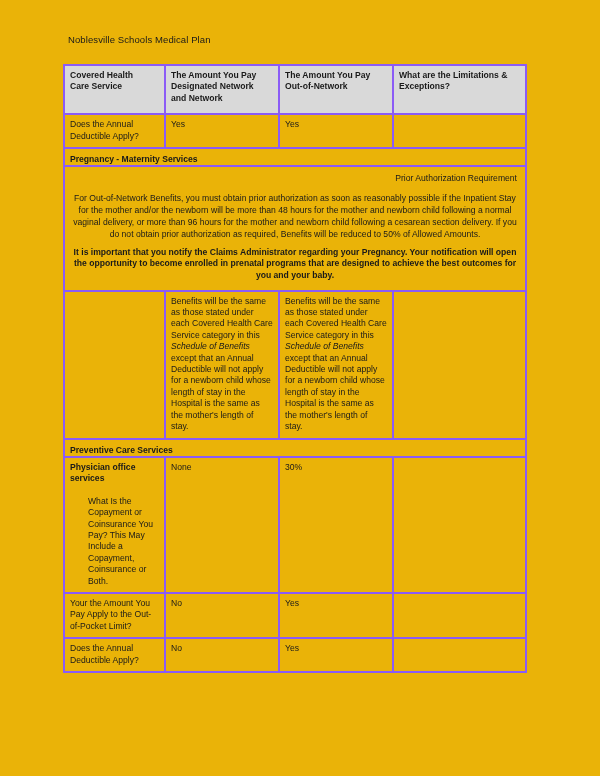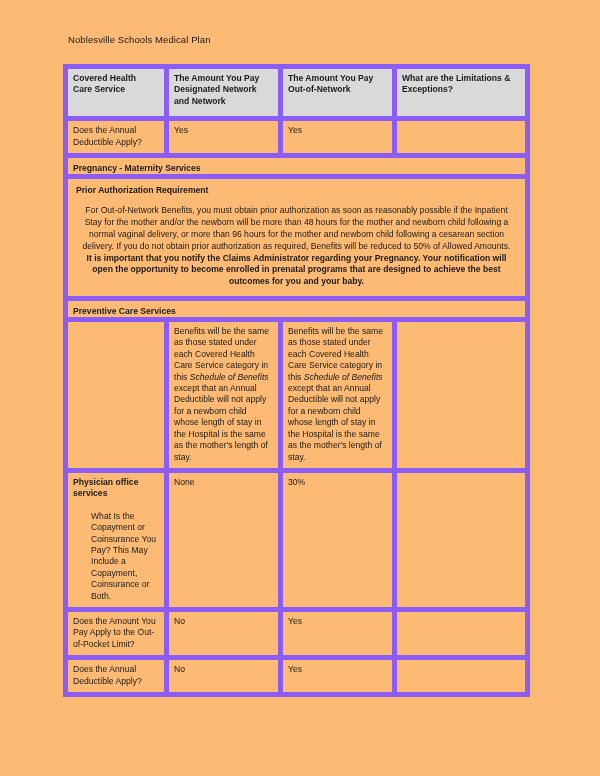--- a/index.html
+++ b/index.html
@@ -12,21 +12,21 @@
     height: 776px;
     font-family: "Liberation Sans", sans-serif;
     color: #000000;
     -webkit-font-smoothing: antialiased;
   }
   .page {
     position: relative;
     width: 600px;
     height: 776px;
     box-sizing: border-box;
-    background: #fdba74;
+    background: #eab308;
   }
   .doc-header {
     position: absolute;
     left: 68px;
     top: 33px;
     font-size: 9.5px;
     line-height: 13px;
     color: #1a1a1a;
     letter-spacing: 0.1px;
   }
@@ -34,21 +34,21 @@
     position: absolute;
     left: 63px;
     top: 64px;
     width: 462px;
     border-collapse: collapse;
     table-layout: fixed;
     font-size: 8.6px;
     line-height: 11.4px;
   }
   .benefits-table td {
-    border: 5px solid #8b5cf6;
+    border: 2px solid #8b5cf6;
     vertical-align: top;
     padding: 4px 5px 5px 5px;
     color: #1a1a1a;
   }
   col.c1 { width: 101px; }
   col.c2 { width: 114px; }
   col.c3 { width: 114px; }
   col.c4 { width: 133px; }
 
   tr.header-row td {
@@ -59,33 +59,33 @@
   td.section-band {
     font-weight: bold;
     padding-top: 5px;
     padding-bottom: 0;
     margin-left: 12px;
   }
   td.notice-cell {
     padding: 6px 8px 8px 8px;
   }
   .notice-title {
-    font-weight: bold;
-    text-align: left;
+    font-weight: normal;
+    text-align: right;
     margin-bottom: 7px;
   }
   .notice-body {
     text-align: center;
     line-height: 12px;
   }
   .notice-strong {
     font-weight: bold;
     text-align: center;
     line-height: 11.6px;
-    margin-top: 1px;
+    margin-top: 7px;
   }
   td.label-cell-bold .lead {
     font-weight: bold;
   }
   td.label-cell-bold .sub {
     margin-top: 11px;
     font-weight: normal;
     margin-left: 18px;
   }
   .ital {
@@ -152,42 +152,42 @@
 
       <tr>
         <td class="notice-cell" colspan="4">
           <div class="notice-title">Prior Authorization Requirement</div>
           <div class="notice-body">For Out-of-Network Benefits, you must obtain prior authorization as soon as reasonably possible if the Inpatient Stay for the mother and/or the newborn will be more than 48 hours for the mother and newborn child following a normal vaginal delivery, or more than 96 hours for the mother and newborn child following a cesarean section delivery. If you do not obtain prior authorization as required, Benefits will be reduced to 50% of Allowed Amounts.</div>
           <div class="notice-strong">It is important that you notify the Claims Administrator regarding your Pregnancy. Your notification will open the opportunity to become enrolled in prenatal programs that are designed to achieve the best outcomes for you and your baby.</div>
         </td>
       </tr>
 
       <tr>
-        <td class="section-band" colspan="4">Preventive Care Services</td>
-      </tr>
-
-      <tr>
         <td></td>
         <td><span>Benefits will be the same as those stated under each Covered Health Care Service category in this </span><span class="ital">Schedule of Benefits</span><span> except that an Annual Deductible will not apply for a newborn child whose length of stay in the Hospital is the same as the mother's length of stay.</span></td>
         <td><span>Benefits will be the same as those stated under each Covered Health Care Service category in this </span><span class="ital">Schedule of Benefits</span><span> except that an Annual Deductible will not apply for a newborn child whose length of stay in the Hospital is the same as the mother's length of stay.</span></td>
         <td></td>
+      </tr>
+
+      <tr>
+        <td class="section-band" colspan="4">Preventive Care Services</td>
       </tr>
 
       <tr>
         <td class="label-cell-bold">
           <div class="lead">Physician office services</div>
           <div class="sub">What Is the Copayment or Coinsurance You Pay? This May Include a Copayment, Coinsurance or Both.</div>
         </td>
         <td>None</td>
         <td>30%</td>
         <td></td>
       </tr>
 
       <tr>
-        <td>Does the Amount You Pay Apply to the Out-of-Pocket Limit?</td>
+        <td>Your the Amount You Pay Apply to the Out-of-Pocket Limit?</td>
         <td>No</td>
         <td>Yes</td>
         <td></td>
       </tr>
 
       <tr>
         <td>Does the Annual Deductible Apply?</td>
         <td>No</td>
         <td>Yes</td>
         <td></td>

